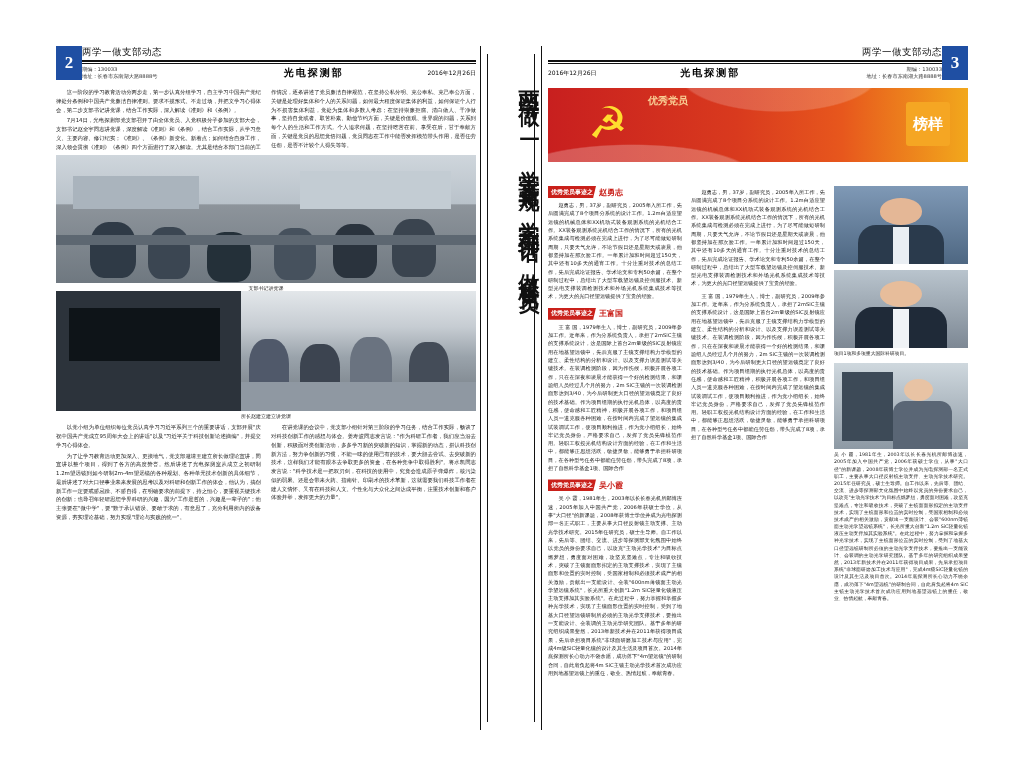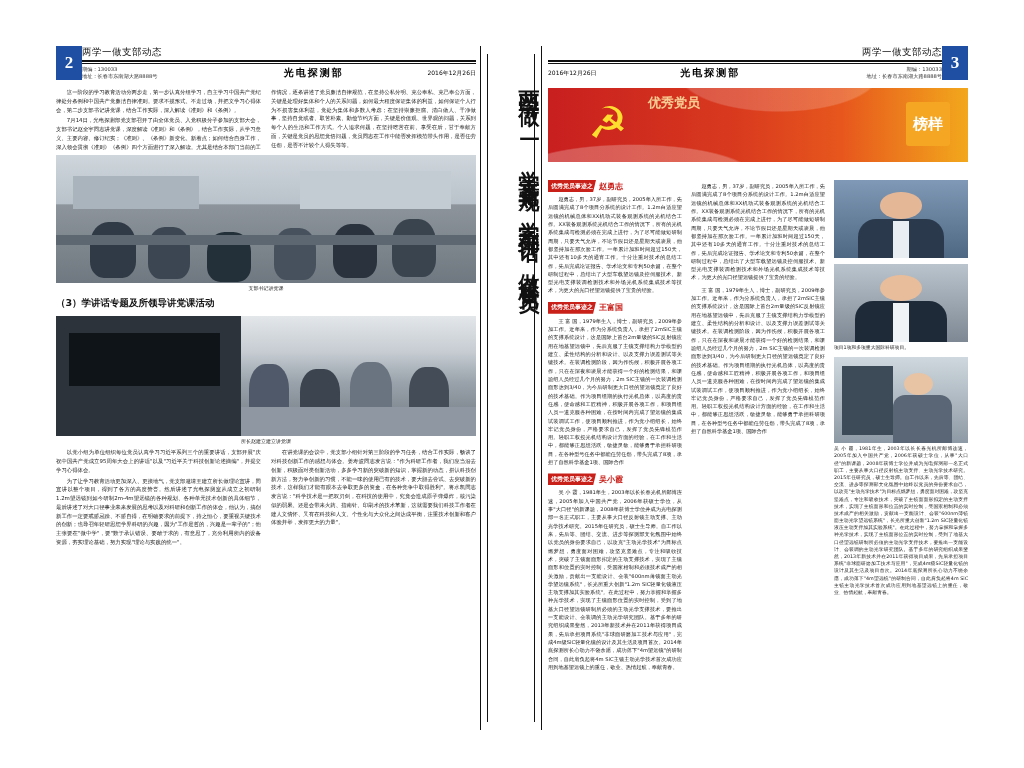--- a/index.html
+++ b/index.html
@@ -98,24 +98,24 @@
   }
   .banner-badge {
     position:absolute; right:18px; top:14px;
     width:44px; height:44px; background:#f5a623;
     border-radius:3px; color:#fff; font-size:15px; font-weight:bold;
     display:flex; align-items:center; justify-content:center;
     font-family:"DejaVu Serif", serif;
   }
   .banner-cn {
     position:absolute; left:100px; top:6px;
-    color:#ffe9a8; font-size:13px; font-weight:bold; opacity:.85;
+    color:#ffe9a8; font-size:10px; font-weight:bold; opacity:.85;
     font-family:"DejaVu Serif", serif;
   }
-  .r-cols { display:flex; gap:9px; margin-top:18px; }
+  .r-cols { display:flex; gap:9px; margin-top:24px; }
   .r-col { width:134px; }
   .person-block { margin-bottom:7px; }
   .person-head { display:flex; align-items:center; gap:3px; margin-bottom:3px; }
   .tagline {
     background:#c9201a; color:#fff; font-size:6px; font-weight:bold;
     padding:1.5px 3px; white-space:nowrap;
     clip-path:polygon(0 0, 100% 0, 94% 100%, 0% 100%);
   }
   .pname { font-size:8px; font-weight:bold; color:#c9201a; }
   .ptext { font-size:5.2px; line-height:1.6; text-align:justify; color:#1a1a1a; }
@@ -165,21 +165,20 @@
         <div class="blob" style="left:52%;top:57%;width:42px;height:52px;background:#46515d;"></div>
         <div class="blob" style="left:66%;top:54%;width:44px;height:54px;background:#2a333d;"></div>
         <div class="blob" style="left:80%;top:50%;width:44px;height:58px;background:#3a444f;"></div>
         <div style="position:absolute;left:0;top:62%;width:100%;height:10px;background:#5d6771;"></div>
         <div style="position:absolute;left:4%;top:16%;width:30%;height:26%;background:#aab4bd;"></div>
         <div style="position:absolute;left:58%;top:12%;width:36%;height:30%;background:#c3ccd3;"></div>
       </div>
       <div class="cap">支部书记讲党课</div>
     </div>
 
-    <div class="sec-head" style="margin-top:6px;">（3）学讲话专题及所领导讲党课活动</div>
 
     <div>
       <div class="photo scene2" style="height:120px;">
         <div style="position:absolute;left:0;top:0;width:44%;height:100%;background:#2c333b;"></div>
         <div style="position:absolute;left:3%;top:14%;width:36%;height:44%;background:#0e1418;"></div>
         <div class="blob" style="left:46%;top:40%;width:40px;height:62px;background:#50596a;"></div>
         <div class="blob" style="left:58%;top:44%;width:40px;height:58px;background:#3c4450;"></div>
         <div class="blob" style="left:70%;top:38%;width:42px;height:64px;background:#6a7380;"></div>
         <div class="blob" style="left:84%;top:42%;width:40px;height:60px;background:#444c58;"></div>
         <div style="position:absolute;left:44%;top:76%;width:56%;height:24%;background:#8f98a2;"></div>

